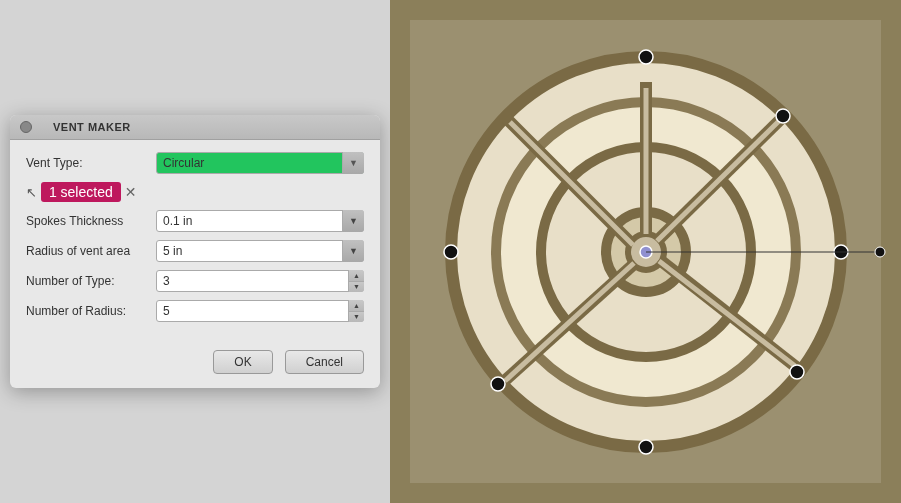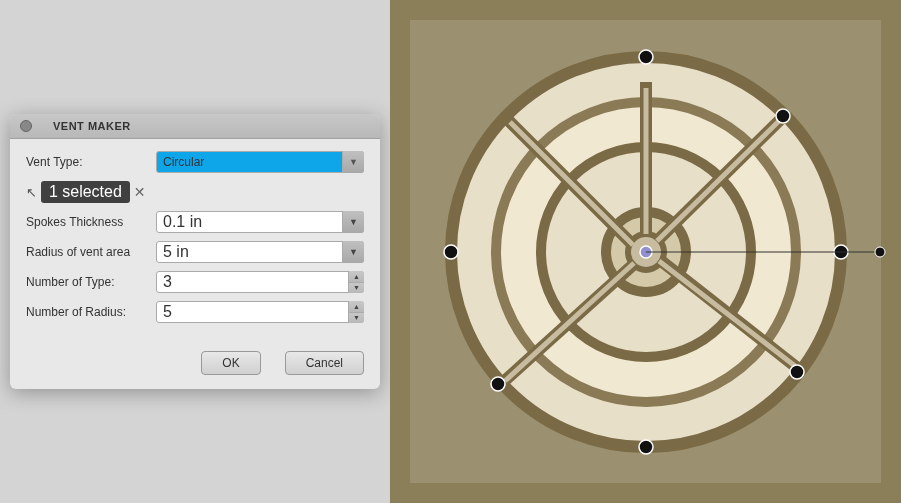--- a/index.html
+++ b/index.html
@@ -82,21 +82,21 @@
 
     .select-wrapper {
       position: relative;
       display: flex;
       align-items: center;
     }
 
     .select-field {
       width: 100%;
       height: 22px;
-      background: #0ea5e9;
+      background: #22c55e;
       border: 1px solid #aaa;
       border-radius: 3px;
       padding: 0 24px 0 6px;
       font-size: 12px;
       appearance: none;
       -webkit-appearance: none;
       color: #333;
     }
 
     .select-arrow {
@@ -121,25 +121,25 @@
       align-items: center;
       gap: 4px;
     }
 
     .cursor-icon {
       font-size: 13px;
       color: #555;
     }
 
     .badge-blue {
-      background: #404040;
+      background: #be185d;
       color: white;
       padding: 2px 8px;
       border-radius: 3px;
-      font-size: 16px;
+      font-size: 14px;
       font-weight: 500;
     }
 
     .close-x {
       color: #666;
       font-size: 14px;
       cursor: pointer;
       line-height: 1;
     }
 
@@ -149,21 +149,21 @@
       position: relative;
     }
 
     .text-input {
       width: 100%;
       height: 22px;
       background: white;
       border: 1px solid #aaa;
       border-radius: 3px;
       padding: 0 24px 0 6px;
-      font-size: 16px;
+      font-size: 12px;
       color: #333;
     }
 
     .spinner-arrows {
       position: absolute;
       right: 0;
       top: 0;
       width: 16px;
       height: 22px;
       display: flex;
@@ -200,21 +200,21 @@
       justify-content: center;
       color: #444;
       font-size: 9px;
       cursor: pointer;
     }
 
     .dialog-footer {
       display: flex;
       justify-content: flex-end;
       padding: 4px 16px 14px;
-      gap: 24px;
+      gap: 12px;
     }
 
     .btn {
       padding: 4px 20px;
       border-radius: 4px;
       font-size: 12px;
       cursor: pointer;
       border: 1px solid #999;
       background: linear-gradient(to bottom, #e8e8e8, #d0d0d0);
       color: #333;

